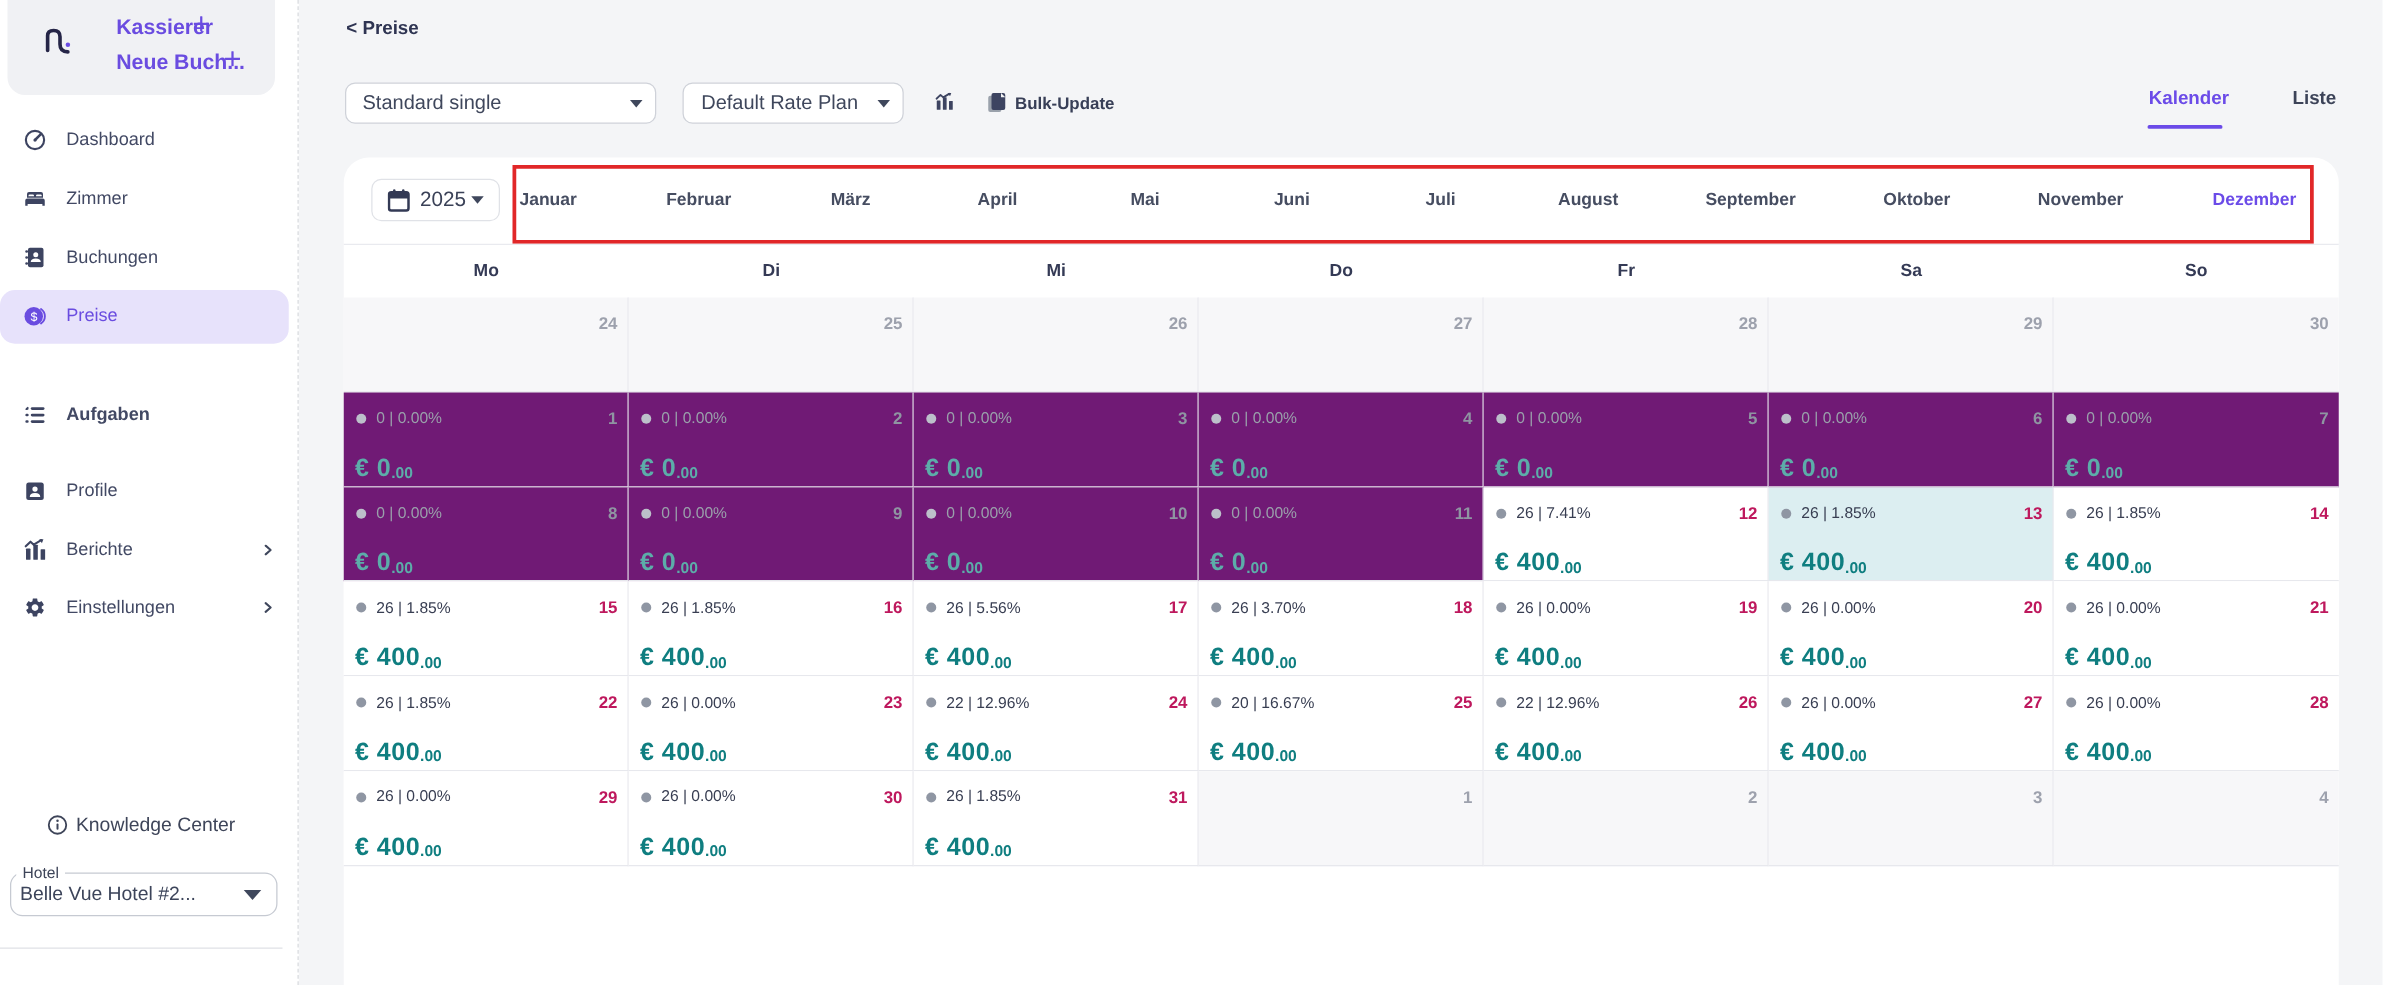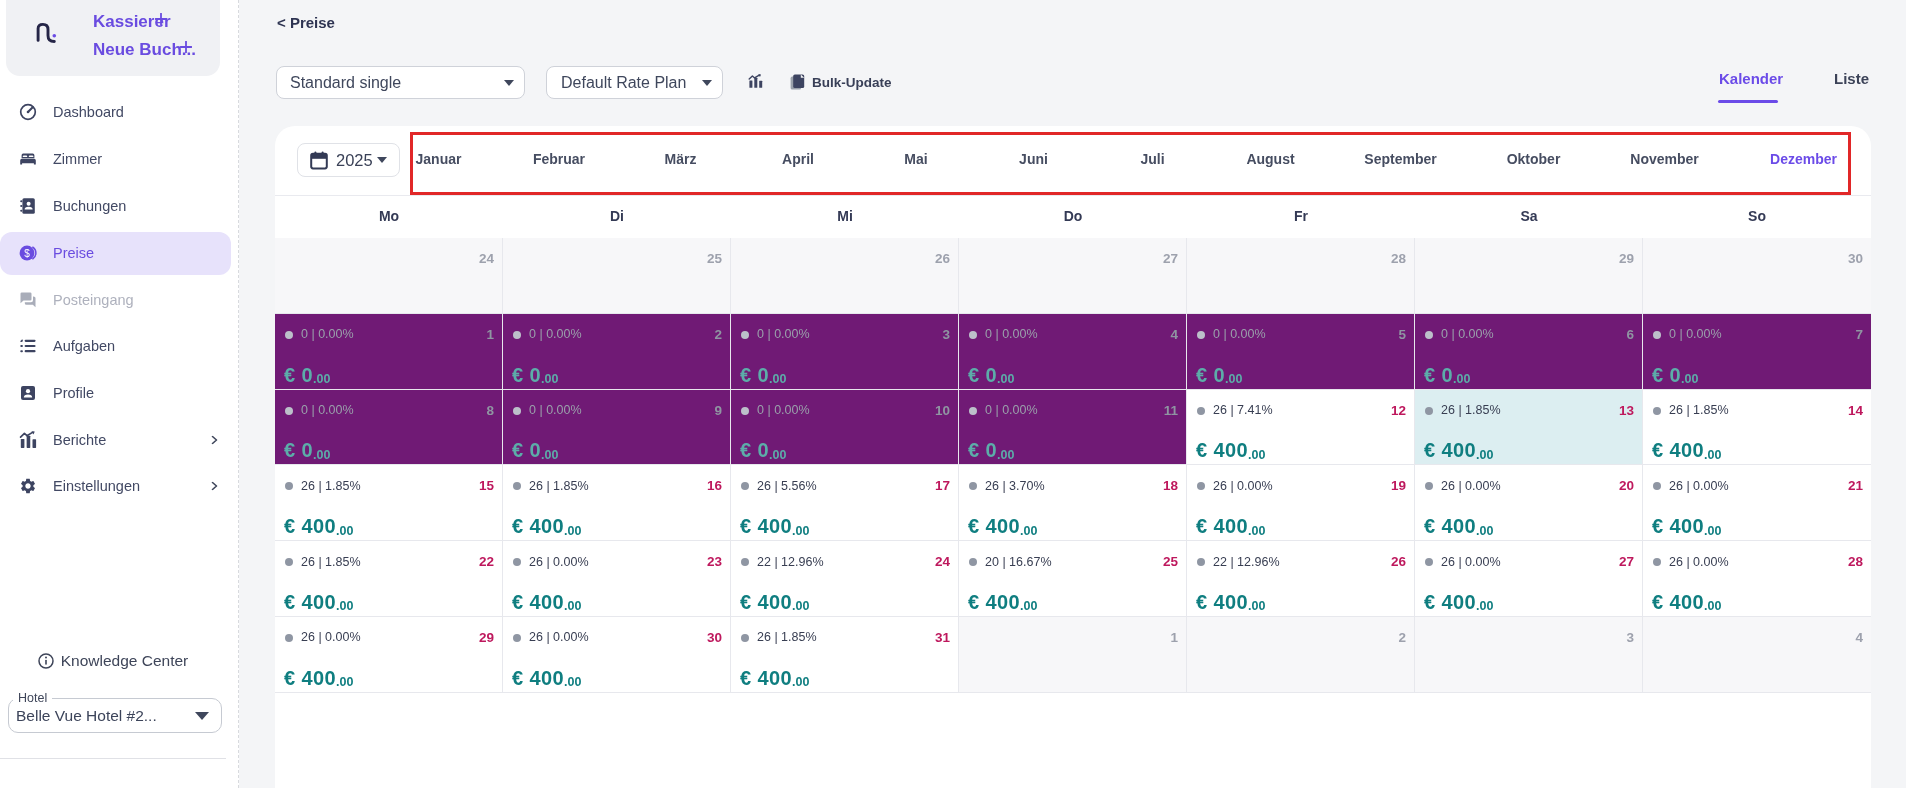--- a/index.html
+++ b/index.html
@@ -108,28 +108,21 @@
     <div class="lbl">Buchungen</div>
   </div>
   <div class="navitem act" style="top:230px;">
     <svg class="ico" viewBox="0 0 18 18">
         <circle cx="8" cy="9" r="7.4" fill="#6a4ce0"></circle>
         <path d="M13.8 3.2 Q16.9 5.4 16.9 9 Q16.9 12.6 13.8 14.8" fill="none" stroke="#6a4ce0" stroke-width="1.5" stroke-linecap="round"></path>
         <text x="8.1" y="12.8" font-size="10" fill="#fff" text-anchor="middle" font-family="Liberation Sans">$</text>
       </svg>
     <div class="lbl">Preise</div>
   </div>
-  <div class="navitem dis" style="top:277px;">
-    <svg class="ico" viewBox="0 0 18 18">
-        <path d="M1.5 2.8 Q1.5 1.5 2.8 1.5 H11.2 Q12.5 1.5 12.5 2.8 V8.2 Q12.5 9.5 11.2 9.5 H4.5 L1.5 12.2 Z" fill="#a9adb9"></path>
-        <path d="M14.5 5.5 Q16.5 5.5 16.5 7 V16.2 L13.8 13.8 H7.5 Q5.8 13.8 5.8 12.2 V11.2 H12 Q14 11.2 14 9.2 V5.5 Z" fill="#a9adb9"></path>
-      </svg>
-    <div class="lbl">Posteingang</div>
-  </div>
-  <div class="navitem" style="top:323px;">
+  <div class="navitem" style="top:309px;font-weight:bold;">
     <svg class="ico" viewBox="0 0 18 18">
         <g fill="#3d4461">
           <rect x="5.6" y="2.7" width="11" height="2.2" rx="1.1"></rect>
           <rect x="5.6" y="7.9" width="11" height="2.2" rx="1.1"></rect>
           <rect x="5.6" y="13.1" width="11" height="2.2" rx="1.1"></rect>
           <path d="M1.6 4.9 Q1 4.3 1.6 3.7 L2.6 2.7 Q3.2 2.1 3.8 2.7 L3.8 4.3 Q3.2 4.9 2.6 4.9 Z"></path>
           <rect x="1.3" y="8" width="2.6" height="2" rx="0.9"></rect>
           <rect x="1.3" y="13.2" width="2.6" height="2" rx="0.9"></rect>
         </g>
       </svg>

